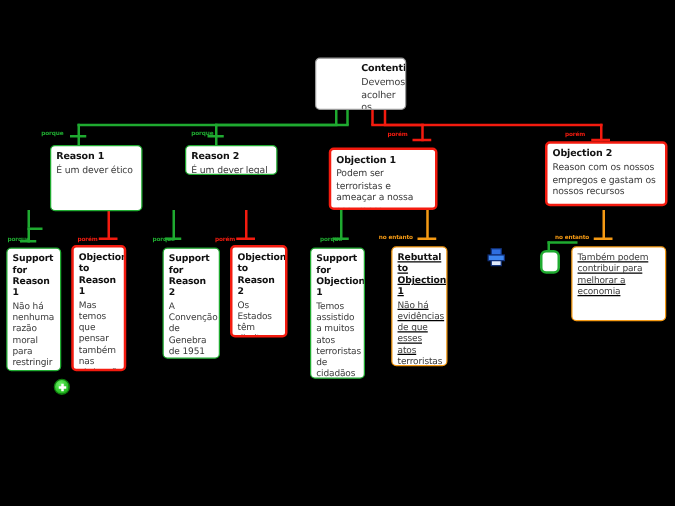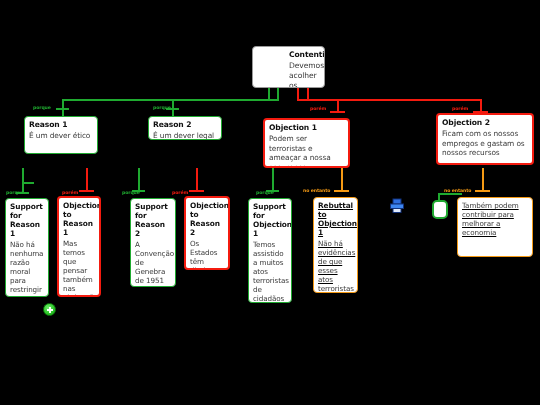--- a/index.html
+++ b/index.html
@@ -163,38 +163,38 @@
 
   <div class="seg h g" style="left:438px; top:193px; width:24px;"></div>
   <div class="seg v g" style="left:438px; top:193px; height:9px;"></div>
   <div id="placeholder-node" style="left:432px; top:200px; width:16px; height:19px;"></div>
 
   <div class="node n-grey" id="node-contention" style="left:252px; top:46px; width:73px; height:42px;">
     <div class="title">Contention</div>
     <div class="body">Devemos acolher os refugiados</div>
   </div>
 
-  <div class="node n-green row2" style="left:24px; top:116px; width:74px; height:38px;">
+  <div class="node n-green row2" style="left:40px; top:116px; width:74px; height:53px;">
     <div class="title">Reason 1</div>
     <div class="body">É um dever ético</div>
   </div>
 
   <div class="node n-green row2" style="left:148px; top:116px; width:74px; height:24px;">
     <div class="title">Reason 2</div>
     <div class="body">É um dever legal</div>
   </div>
 
   <div class="node n-red row2" style="left:263px; top:118px; width:87px; height:50px;">
     <div class="title">Objection 1</div>
     <div class="body">Podem ser terroristas e ameaçar a nossa segurança</div>
   </div>
 
   <div class="node n-red row2" style="left:436px; top:113px; width:98px; height:52px;">
     <div class="title">Objection 2</div>
-    <div class="body">Ficam com os nossos empregos e gastam os nossos recursos</div>
+    <div class="body">Reason com os nossos empregos e gastam os nossos recursos</div>
   </div>
 
   <div class="node n-green" style="left:5px; top:198px; width:44px; height:99px;">
     <div class="title">Support for Reason 1</div>
     <div class="body">Não há nenhuma razão moral para restringir a circulação de pessoas (Kant)</div>
   </div>
 
   <div class="node n-red" style="left:57px; top:196px; width:44px; height:101px;">
     <div class="title">Objection to Reason 1</div>
     <div class="body">Mas temos que pensar também nas obrigações éticas que temos para com os nossos pobres</div>

